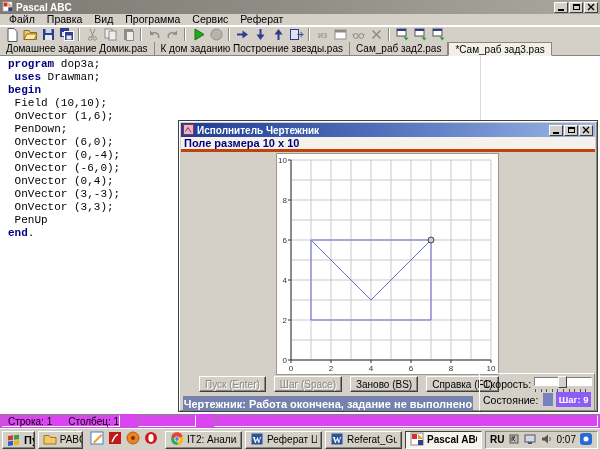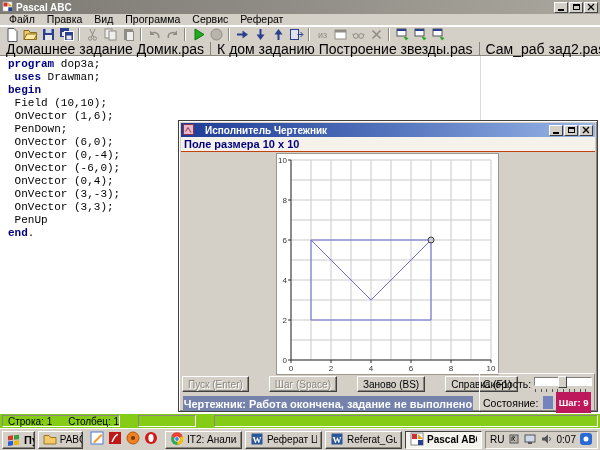--- a/index.html
+++ b/index.html
@@ -11,55 +11,55 @@
 .caption-buttons{margin-left:auto;display:flex;gap:1px}
 .wbtn{width:14px;height:11px;background:#d4d0c8;border:1px solid;border-color:#fff #404040 #404040 #fff;display:flex;align-items:center;justify-content:center}
 .g-min{width:6px;height:2px;background:#000;margin-top:5px}
 .g-max{width:7px;height:6px;border:1px solid #000;border-top-width:2px}
 .menubar{position:absolute;top:14px;left:0;right:0;height:12px;display:flex;align-items:flex-end;padding-left:3px;border-bottom:1px solid #fff;z-index:2}
 .menu-item{font-size:10.5px;padding:0 6px;white-space:nowrap}
 .toolbar{position:absolute;top:26px;left:0;right:0;height:16px;display:flex;align-items:center;padding-left:3px;border-top:1px solid #fff;z-index:2}
 .tbtn{width:18px;height:15px;display:flex;align-items:center;justify-content:center}
 .tb-sep{width:2px;height:13px;border-left:1px solid #8a877e;border-right:1px solid #fff;margin:0 3px}
 .tabbar{position:absolute;top:42px;left:0;right:0;height:14px;display:flex;align-items:stretch;background:#d4d0c8;border-bottom:1px solid #8a877e;z-index:2}
-.tab{font-size:14px;padding:1px 6px;border-right:1px solid #8a877e;white-space:nowrap;display:flex;align-items:center}
+.tab{font-size:10px;padding:1px 6px;border-right:1px solid #8a877e;white-space:nowrap;display:flex;align-items:center}
 .tab.active{background:#f2f0e8;border:1px solid #8a877e;border-bottom:1px solid #f2f0e8;margin-bottom:-1px}
 
 .editor{position:absolute;top:56px;left:0;right:0;bottom:37px;background:#fff;z-index:1}
 .code{font-family:"Liberation Mono","DejaVu Sans Mono",monospace;font-size:11px;line-height:13px;padding:2px 0 0 8px;white-space:pre}
 .kw{color:#000080;font-weight:bold}
 .margin-line{position:absolute;left:480px;top:0;bottom:0;width:1px;background:#dadada}
 
-.statusbar{position:absolute;left:0;right:0;bottom:22px;height:15px;display:flex;align-items:center;gap:18px;padding:1px 2px;border-top:1px solid #fff;background:#84cc16;z-index:2}
+.statusbar{position:absolute;left:0;right:0;bottom:22px;height:15px;display:flex;align-items:center;gap:18px;padding:1px 2px;border-top:1px solid #fff;background:#d946ef;z-index:2}
 .sb-panel{height:12px;display:flex;align-items:center;gap:16px;padding:0 5px;border:1px solid;border-color:#8a877e #fff #fff #8a877e;font-size:10px;white-space:nowrap}
 
 .child{position:absolute;left:178px;top:120px;width:420px;height:292px;background:#d4d0c8;border:1px solid #404040;box-shadow:inset 1px 1px 0 #fff,inset -1px -1px 0 #8a877e;z-index:10}
-.cw-title{position:absolute;left:2px;top:2px;right:2px;height:14px;background:linear-gradient(90deg,#1e3c96,#5272bc,#9ab6e8);display:flex;align-items:center;gap:11px;padding:0 2px;color:#fff;font-size:10px;font-weight:bold}
-.cw-field{position:absolute;left:2px;top:16px;right:2px;height:15px;background:#f4f2ea;border-bottom:1px solid #c2410c;color:#000080;font-weight:bold;font-size:11px;display:flex;align-items:center;padding-left:3px}
+.cw-title{position:absolute;left:2px;top:2px;right:2px;height:14px;background:linear-gradient(90deg,#1e3c96,#5272bc,#9ab6e8);display:flex;align-items:center;gap:3px;padding:0 2px;color:#fff;font-size:10px;font-weight:bold}
+.cw-field{position:absolute;left:2px;top:16px;right:2px;height:15px;background:#f4f2ea;border-bottom:3px solid #c2410c;color:#000080;font-weight:bold;font-size:11px;display:flex;align-items:center;padding-left:3px}
 .plot-panel{position:absolute;left:97px;top:32px;width:223px;height:222px;background:#fff;border:1px solid #9a978e}
-.cw-buttons{position:absolute;left:3px;top:255px;display:flex;gap:20px}
+.cw-buttons{position:absolute;left:20px;top:255px;display:flex;gap:8px}
 .cwbtn{height:16px;font-size:10px;padding:0 5px;background:#d4d0c8;border:1px solid;border-color:#fff #404040 #404040 #fff;box-shadow:inset -1px -1px 0 #8a877e;display:flex;align-items:center;white-space:nowrap}
 .cwbtn.dis{color:#8a877e;text-shadow:1px 1px 0 #fff}
 .cw-status{position:absolute;left:4px;top:275px;width:290px;height:15px;background:#7482ac;color:#fff;font-weight:bold;font-size:11px;display:flex;align-items:center;justify-content:center;white-space:nowrap}
 .side-panel{position:absolute;left:300px;top:252px;width:116px;height:38px;border:1px solid;border-color:#fff #8a877e #8a877e #fff;padding:2px 3px;display:flex;flex-direction:column;}
 .sp-row{display:flex;align-items:center;gap:3px;font-size:10.5px;white-space:nowrap}
 .slider{position:relative;width:58px;height:16px;margin-left:auto}
 .sl-track{position:absolute;left:0;top:1px;width:58px;height:9px;background:#fff;border:1px solid;border-color:#808080 #fff #fff #808080}
 .sl-thumb{position:absolute;left:24px;top:0;width:9px;height:12px;background:#d4d0c8;border:1px solid;border-color:#fff #404040 #404040 #fff}
 .sl-ticks{position:absolute;left:1px;top:13px;width:56px;height:3px;background:repeating-linear-gradient(to right,#555 0 1px,transparent 1px 5.6px)}
 .state-sq{width:13px;height:13px;background:#7583bd;margin-left:2px}
-.step-box{width:46px;height:21px;background:#be185d;color:#fff;font-weight:bold;font-size:9.5px;display:flex;align-items:center;justify-content:center;margin-left:auto}
+.step-box{width:46px;height:15px;background:#8b5cf6;color:#fff;font-weight:bold;font-size:9.5px;display:flex;align-items:center;justify-content:center;margin-left:auto}
 
 .taskbar{position:absolute;left:0;right:0;bottom:0;height:22px;background:#d4d0c8;border-top:1px solid #fff;display:flex;align-items:center;gap:3px;padding:0 2px;z-index:20}
 .task-btn{height:18px;background:#d4d0c8;border:1px solid;border-color:#fff #404040 #404040 #fff;box-shadow:inset -1px -1px 0 #8a877e;display:flex;align-items:center;gap:3px;padding:0 4px;font-size:10px;white-space:nowrap;overflow:hidden}
 .task-btn.active{background:#f4f3ee;border-color:#404040 #fff #fff #404040;box-shadow:none;font-weight:bold}
 .start-btn{font-weight:bold;font-size:11px}
 .ql{display:flex;align-items:center;gap:4px;padding:0 4px}
 .tray{margin-left:auto;height:18px;border:1px solid;border-color:#8a877e #fff #fff #8a877e;display:flex;align-items:center;gap:3px;padding:0 4px;font-size:10px}
-.tray .lang{font-weight:normal}
+.tray .lang{font-weight:bold}
 </style>
 </head>
 <body>
 
 <div class="titlebar">
   <span id="app-icon"><svg width="11" height="11" viewBox="0 0 14 14">
         <rect x="1" y="1" width="12" height="12" fill="#fff" stroke="#888"></rect>
         <path d="M2 2h5v5H2z" fill="#d03030"></path>
         <path d="M8 8h5v5H8z" fill="#2b3f8e"></path>
         <path d="M8 2l5 5H8z" fill="#e0a020"></path>

